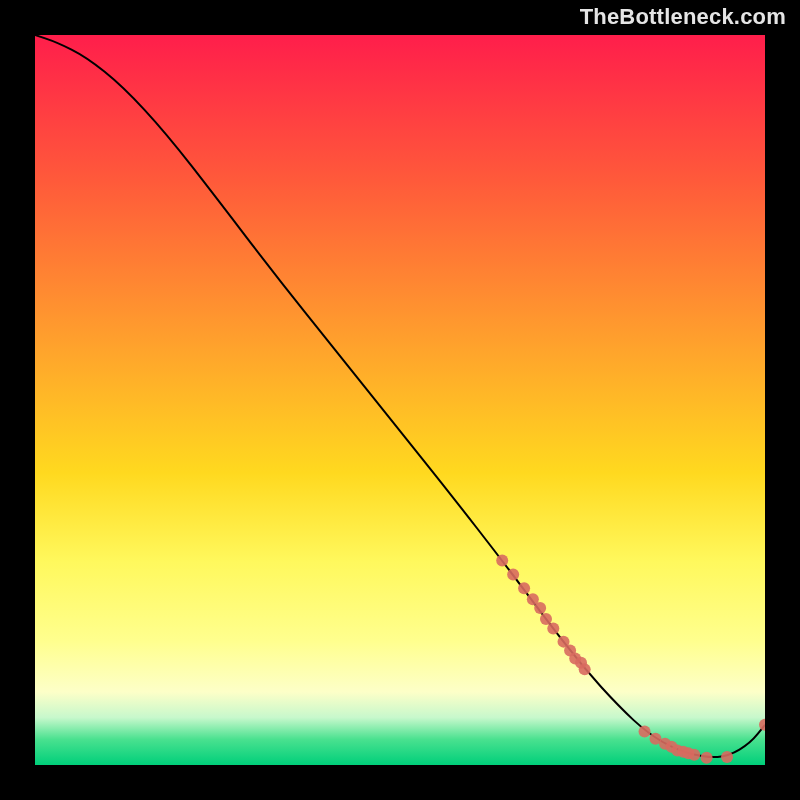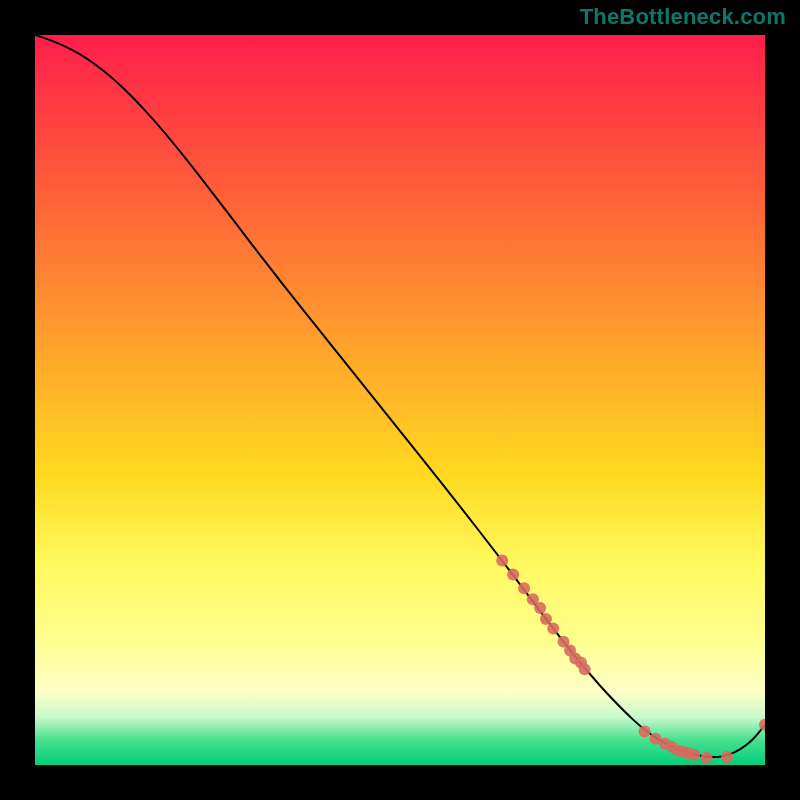--- a/index.html
+++ b/index.html
@@ -10,21 +10,21 @@
     height: 800px;
     background: #000;
   }
   .watermark {
     position: absolute;
     top: 4px;
     right: 14px;
     font-family: Arial, Helvetica, sans-serif;
     font-size: 22px;
     font-weight: 600;
-    color: #0f766e;
+    color: #e5e5e5;
     letter-spacing: 0.2px;
     user-select: none;
   }
   .plot {
     position: absolute;
     left: 35px;
     top: 35px;
     width: 730px;
     height: 730px;
   }

